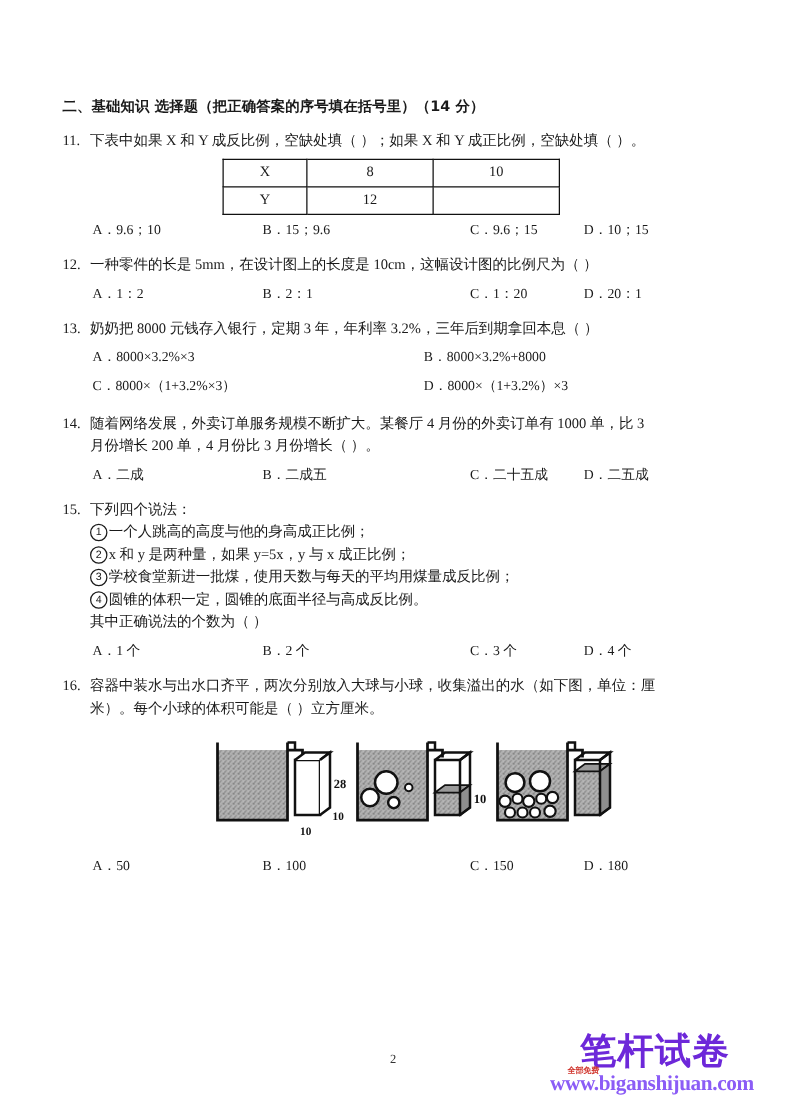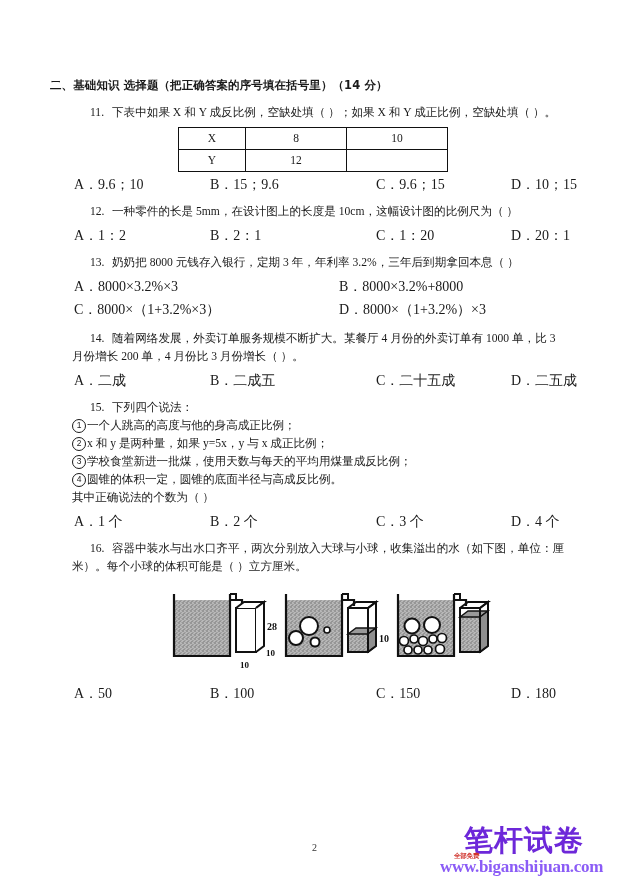--- a/index.html
+++ b/index.html
@@ -43,42 +43,41 @@
     margin: 0;
     padding: 0;
   }
   .q-line {
     display: block;
     white-space: nowrap;
   }
   .q-num {
     display: inline-block;
     width: 22px;
-    margin-left: 40px;
   }
   .indent {
     display: inline-block;
     width: 22px;
   }
 
   
   .opts {
     display: block;
     position: relative;
     height: 21px;
-    font-size: 14px;
+    font-size: 11px;
   }
   .opts span.opt {
     position: absolute;
     white-space: nowrap;
   }
   .opt-a { left: 24px; }
   .opt-b { left: 160px; text-align: center; }
   .opt-c { left: 306px; margin-left: 20px; }
-  .opt-d { left: 461px; text-align: right; }
+  .opt-d { left: 417px; text-align: right; }
   
   .opts2 { height: 23px; }
   .opts2 .opt-a { left: 24px; }
   .opts2 .opt-b { left: 289px; }
 
   .gap-s { height: 6px; }
   .gap-m { height: 9px; }
 
   
   .tbl-wrap {

